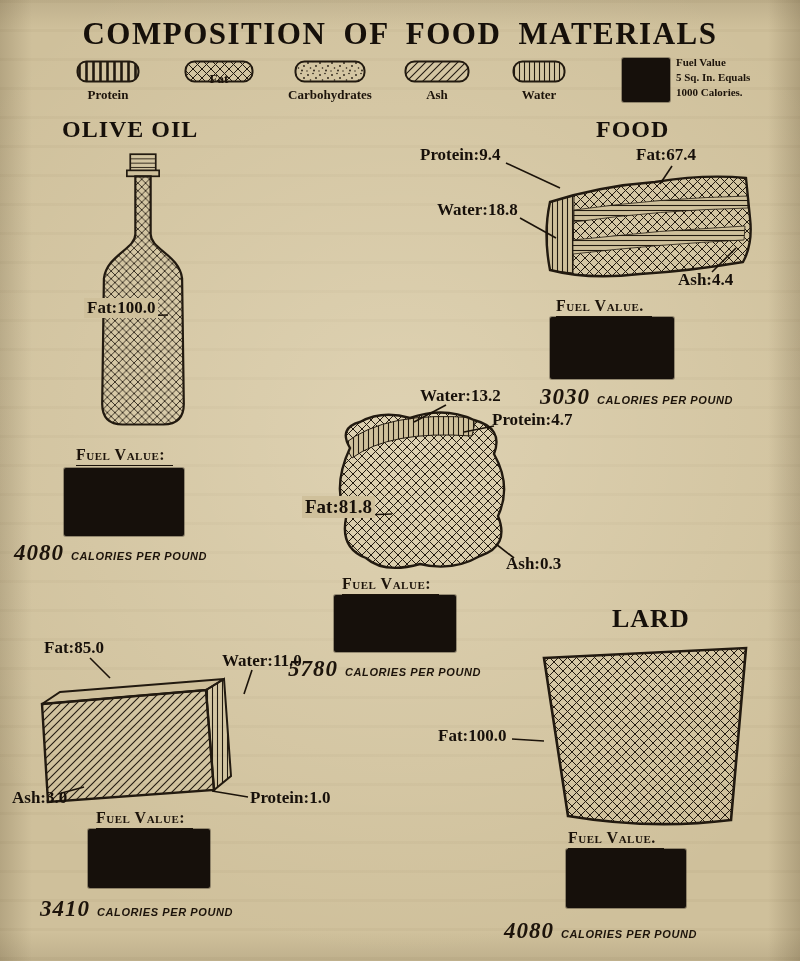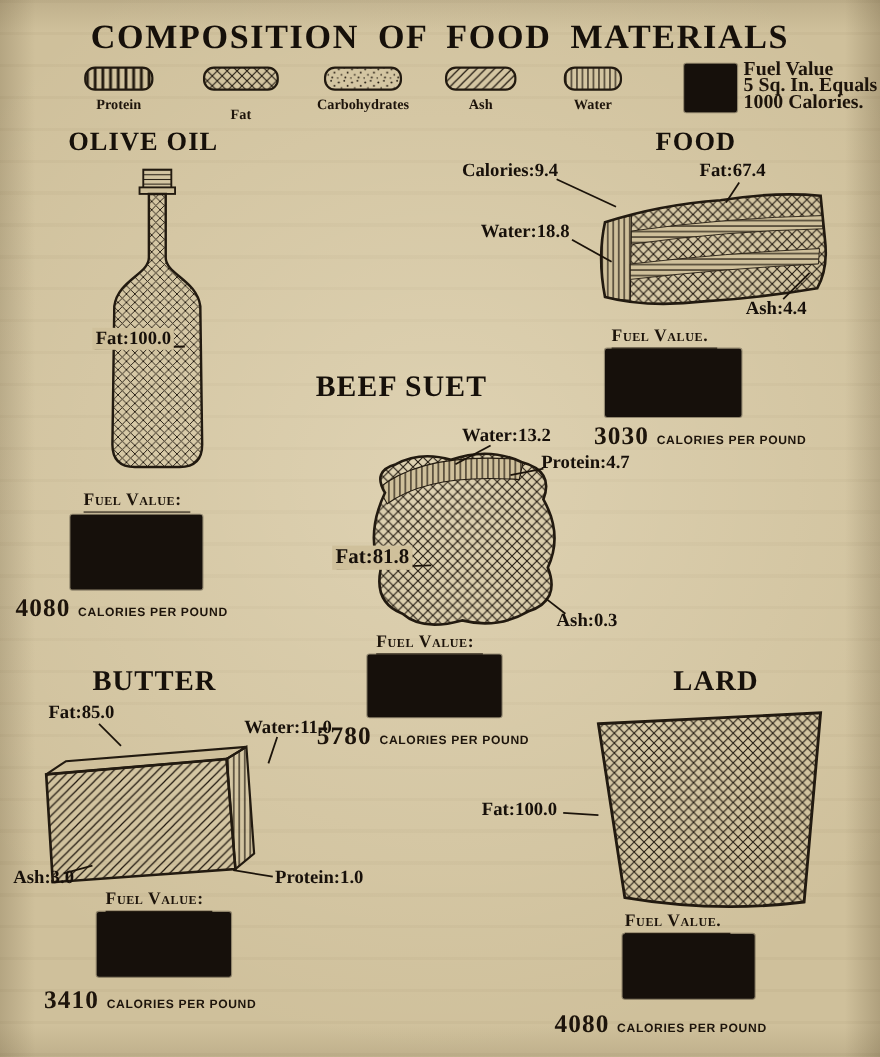--- a/index.html
+++ b/index.html
@@ -27,31 +27,31 @@
   }
   .lbl{
     font-size:17px;font-weight:700;color:#17100a;white-space:nowrap;z-index:6;
   }
   .lbl.big{font-size:19px;}
   .patch{background:#cfc09b;padding:0 3px;}
   .leg-lbl{
     font-size:13px;font-weight:600;text-align:center;z-index:6;
   }
   .fuel-note{
-    font-size:18px;line-height:15px;font-weight:600;z-index:6;
+    font-size:11px;line-height:15px;font-weight:600;z-index:6;
   }
   .fuel-value{
     font-variant:small-caps;font-size:16px;font-weight:700;letter-spacing:0.5px;
     border-bottom:1.6px solid #1b130a;padding:0 8px 1px 0;z-index:6;white-space:nowrap;
   }
   .fuel-box{
     background:#16100b;border-radius:2px;z-index:3;
     box-shadow:0 0 0 1px rgba(22,16,11,0.35);
   }
-  .cal-row{display:flex;align-items:baseline;gap:7px;z-index:6;white-space:nowrap;}
+  .cal-row{display:flex;align-items:baseline;gap:7px;z-index:6;white-space:nowrap;font-style:italic;}
   .cal-num{font-size:23px;font-weight:800;letter-spacing:1px;}
   .cal-unit{
     font-family:"Liberation Sans","DejaVu Sans",sans-serif;
     font-size:11px;font-weight:700;letter-spacing:0.6px;text-align:center;
   }
   .shape{z-index:2;}
   .overlay{inset:0;z-index:5;pointer-events:none;}
   svg{display:block;}
 </style>
 </head>
@@ -90,21 +90,21 @@
   <div class="abs main-title">COMPOSITION OF FOOD MATERIALS</div>
 
   <svg class="abs shape" style="left:76px;top:60px" width="64" height="24">
     <rect x="1.5" y="1.5" width="61" height="20" rx="9" fill="url(#vbars)" stroke="#221a10" stroke-width="2"></rect>
   </svg>
   <div class="abs leg-lbl" style="left:76px;top:87px;width:64px">Protein</div>
 
   <svg class="abs shape" style="left:184px;top:60px" width="70" height="24">
     <rect x="1.5" y="1.5" width="67" height="20" rx="9" fill="url(#crosshatch)" stroke="#221a10" stroke-width="2"></rect>
   </svg>
-  <div class="abs leg-lbl" style="left:184px;top:96px;width:70px">Fat</div>
+  <div class="abs leg-lbl" style="left:184px;top:71px;width:70px">Fat</div>
 
   <svg class="abs shape" style="left:294px;top:60px" width="72" height="24">
     <rect x="1.5" y="1.5" width="69" height="20" rx="9" fill="url(#stipple)" stroke="#221a10" stroke-width="2"></rect>
   </svg>
   <div class="abs leg-lbl" style="left:282px;top:87px;width:96px">Carbohydrates</div>
 
   <svg class="abs shape" style="left:404px;top:60px" width="66" height="24">
     <rect x="1.5" y="1.5" width="63" height="20" rx="9" fill="url(#diag)" stroke="#221a10" stroke-width="2"></rect>
   </svg>
   <div class="abs leg-lbl" style="left:404px;top:87px;width:66px">Ash</div>
@@ -143,32 +143,31 @@
     <path d="M10,34 Q60,18 115,14 Q165,6 206,10 L210,50 Q213,76 203,94 Q150,103 100,106 Q48,112 10,102 Q3,66 10,34 Z" fill="url(#crosshatch)"></path>
     <path d="M10,34 Q22,30 34,28 L33,105 Q20,104 10,102 Q3,66 10,34 Z" fill="#cfc09b"></path>
     <path d="M10,34 Q22,30 34,28 L33,105 Q20,104 10,102 Q3,66 10,34 Z" fill="url(#vlines)" stroke="#221a10" stroke-width="1"></path>
     <path d="M34,42 Q120,30 208,28 L208,40 Q120,42 34,54 Z" fill="#cfc09b"></path>
     <path d="M34,42 Q120,30 208,28 L208,40 Q120,42 34,54 Z" fill="url(#hlines)" stroke="#221a10" stroke-width="0.8"></path>
     <path d="M33,72 Q120,62 205,58 L204,72 Q120,76 33,86 Z" fill="#cfc09b"></path>
     <path d="M33,72 Q120,62 205,58 L204,72 Q120,76 33,86 Z" fill="url(#hlines)" stroke="#221a10" stroke-width="0.8"></path>
     <path d="M10,34 Q60,18 115,14 Q165,6 206,10 L210,50 Q213,76 203,94 Q150,103 100,106 Q48,112 10,102 Q3,66 10,34 Z" fill="none" stroke="#221a10" stroke-width="2.4"></path>
   </svg>
 
-  <div class="abs lbl" style="left:420px;top:145px">Calories:9.4</div>
+  <div class="abs lbl" style="left:420px;top:145px">Protein:9.4</div>
   <div class="abs lbl" style="left:636px;top:145px">Fat:67.4</div>
   <div class="abs lbl" style="left:437px;top:200px">Water:18.8</div>
   <div class="abs lbl" style="left:678px;top:270px">Ash:4.4</div>
   <div class="abs fuel-value" style="left:556px;top:297px">Fuel Value.</div>
   <div class="abs fuel-box" style="left:550px;top:317px;width:124px;height:62px"></div>
   <div class="abs cal-row" style="left:540px;top:384px">
     <span class="cal-num">3030</span>
     <span class="cal-unit">CALORIES PER POUND</span>
   </div>
 
-  <div class="abs food-title" style="left:287px;top:336px;font-size:27px">BEEF SUET</div>
 
   <svg class="abs shape" style="left:326px;top:402px" width="186" height="172" viewBox="0 0 186 172">
     <defs>
       <clipPath id="suetclip">
         <path d="M24,46 Q12,26 34,20 Q56,8 84,16 Q118,4 148,18 Q178,26 168,52 Q186,84 172,114 Q184,144 154,154 Q126,170 94,162 Q58,172 40,156 Q14,146 20,116 Q6,84 24,46 Z"></path>
       </clipPath>
     </defs>
     <path d="M24,46 Q12,26 34,20 Q56,8 84,16 Q118,4 148,18 Q178,26 168,52 Q186,84 172,114 Q184,144 154,154 Q126,170 94,162 Q58,172 40,156 Q14,146 20,116 Q6,84 24,46 Z" fill="url(#crosshatch)"></path>
     <g clip-path="url(#suetclip)">
       <path d="M18,42 Q60,8 150,16 L146,34 Q64,28 26,56 Z" fill="#cfc09b"></path>
@@ -181,21 +180,20 @@
   <div class="abs lbl" style="left:492px;top:410px">Protein:4.7</div>
   <div class="abs lbl big patch" style="left:302px;top:496px">Fat:81.8</div>
   <div class="abs lbl" style="left:506px;top:554px">Ash:0.3</div>
   <div class="abs fuel-value" style="left:342px;top:575px">Fuel Value:</div>
   <div class="abs fuel-box" style="left:334px;top:595px;width:122px;height:57px"></div>
   <div class="abs cal-row" style="left:288px;top:656px">
     <span class="cal-num">5780</span>
     <span class="cal-unit">CALORIES PER POUND</span>
   </div>
 
-  <div class="abs food-title" style="left:84px;top:604px;font-size:26px">BUTTER</div>
 
   <svg class="abs shape" style="left:30px;top:662px" width="240" height="142" viewBox="0 0 240 142">
     <path d="M12,42 L176,28 L194,17 L30,30 Z" fill="#cfc09b" stroke="#221a10" stroke-width="2"></path>
     <path d="M176,28 L194,17 L201,114 L184,128 Z" fill="url(#vlines)" stroke="#221a10" stroke-width="2"></path>
     <path d="M12,42 L176,28 L184,128 L18,140 Z" fill="url(#diag)" stroke="#221a10" stroke-width="2.4"></path>
   </svg>
 
   <div class="abs lbl" style="left:44px;top:638px">Fat:85.0</div>
   <div class="abs lbl" style="left:222px;top:651px">Water:11.0</div>
   <div class="abs lbl" style="left:12px;top:788px">Ash:3.0</div>

